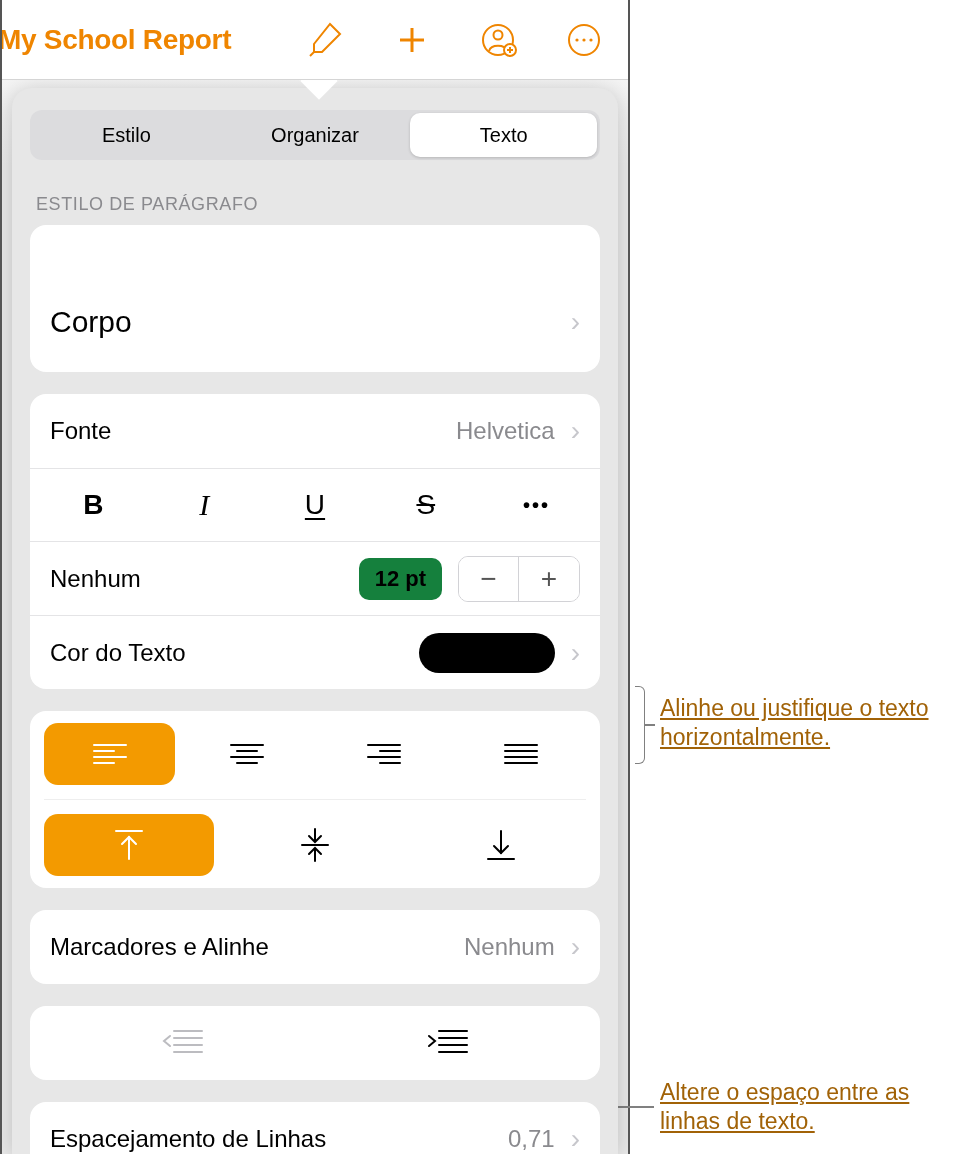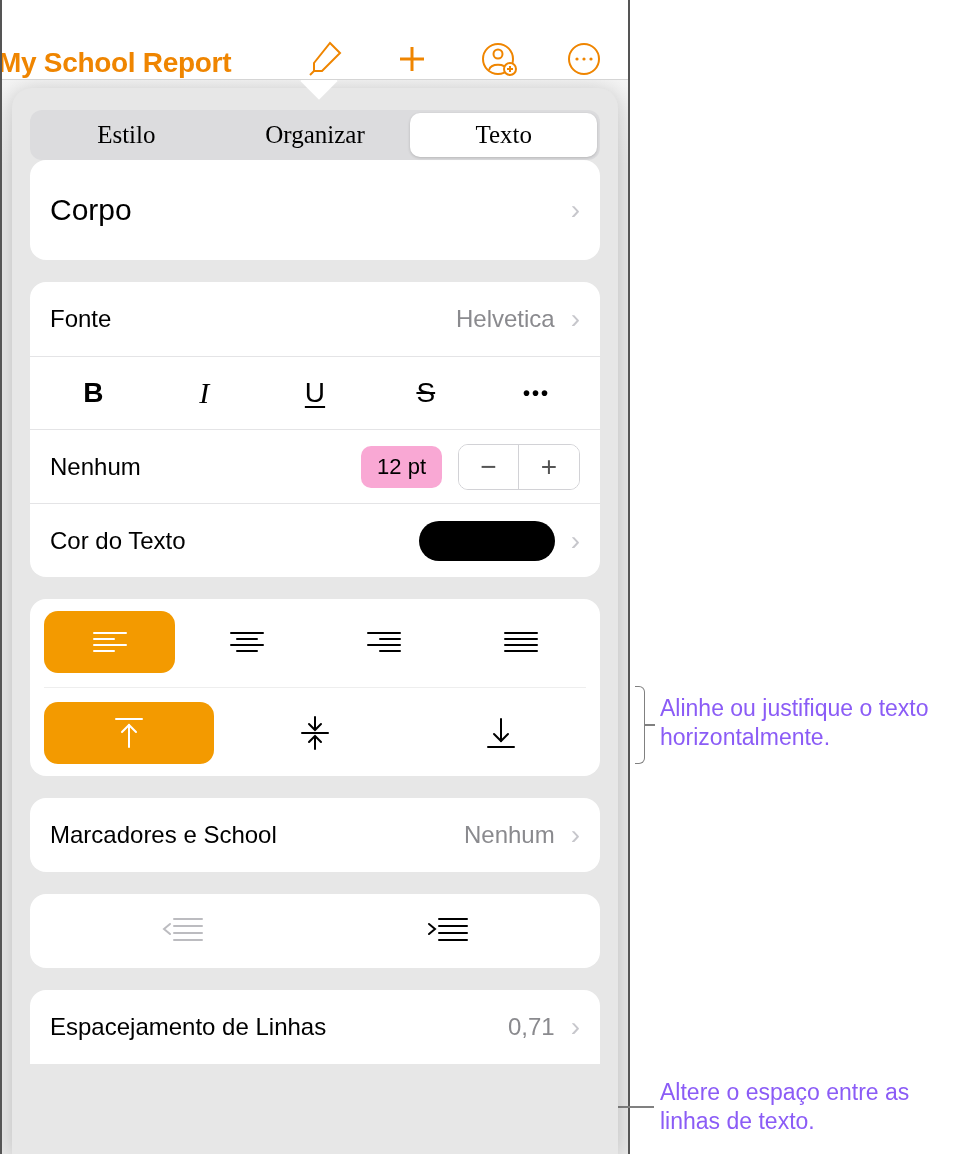--- a/index.html
+++ b/index.html
@@ -19,21 +19,21 @@
     height: 1154px;
     border-right: 2px solid #555;
     border-left: 2px solid #555;
     background: #fff;
     overflow: hidden;
   }
   
   .topbar {
     height: 80px;
     display: flex;
-    align-items: flex-end;
+    align-items: center;
     justify-content: space-between;
     padding: 0 10px 0 0;
     border-bottom: 1px solid #d5d5d5;
     position: relative;
     z-index: 6;
     background:#fff;
   }
   .doc-title {
     color: #ef8500;
     font-size: 28px;
@@ -87,24 +87,23 @@
     border-radius:12px;
     padding:3px;
     height:50px;
     gap:2px;
   }
   .seg-item{
     flex:1;
     display:flex;
     align-items:center;
     justify-content:center;
-    font-size:25px;
+    font-size:20px;
     color:#000;
     border-radius:10px;
-    font-family:Liberation Serif, serif;
   }
   .seg-item.active{
     background:#fff;
     font-weight:500;
     box-shadow: 0 1px 3px rgba(0,0,0,.18);
   }
   .sec-header{
     font-size:18px;
     letter-spacing:0.6px;
     color:#8a8a8e;
@@ -119,21 +118,21 @@
     display:flex;
     align-items:center;
     justify-content:space-between;
     padding: 0 20px;
     min-height:74px;
     font-size:24px;
     color:#000;
     border-top:1px solid #e4e4e6;
   }
   .row:first-child{ border-top:none; }
-  .row.big{ min-height:100px; font-size:30px; font-weight:400;}
+  .row.big{ min-height:100px; font-size:30px; font-weight:400;margin-top:47px;}
   .chev{ color:#c7c7cc; font-size:28px; font-weight:300; margin-left:10px;}
   .row-right{ display:flex; align-items:center; gap:6px; }
   .muted{ color:#8a8a8e; font-size:24px;}
   .fmt-row{
     display:flex;
     align-items:center;
     justify-content:space-around;
     padding:14px 8px;
     border-top:1px solid #e4e4e6;
   }
@@ -142,24 +141,25 @@
     display:flex; align-items:center; justify-content:center;
     font-size:28px;
     color:#000;
   }
   .bold{ font-weight:800;}
   .ital{ font-style:italic; font-family:"Times New Roman",serif; font-size:30px;}
   .und{ text-decoration:underline; text-underline-offset:4px;}
   .strike{ text-decoration:line-through;}
   .dots{ letter-spacing:2px; font-weight:800;}
   .size-pill{
-    background:#f9a8d4;
+    background:#15803d;
     border-radius:10px;
     padding:8px 16px;
     font-size:22px;
+    font-weight:bold;
   }
   .stepper{
     display:flex;
     border:1px solid #d2d2d6;
     border-radius:10px;
     overflow:hidden;
     margin-left:10px;
   }
   .stepper button{
     width:60px; height:44px;
@@ -204,22 +204,23 @@
     padding:20px;
     display:flex;
     justify-content:space-around;
   }
   .indent-btn svg{ stroke:#bcbcc0; stroke-width:2; stroke-linecap:round;}
   .indent-btn:last-child svg{ stroke:#000; }
   
   .annot{
     position:absolute;
     font-size:23px;
-    color:#8b5cf6;
+    color:#a16207;
     line-height:1.25;
+    text-decoration:underline;
   }
   .bracket{
     position:absolute;
     border-right:1.5px solid #808080;
     border-top:1.5px solid #808080;
     border-bottom:1.5px solid #808080;
     border-top-right-radius:6px;
     border-bottom-right-radius:6px;
   }
   .leader{
@@ -265,20 +266,21 @@
 
   <div class="panel-area">
     <div class="panel-inner">
 
       <div class="seg">
         <div class="seg-item">Estilo</div>
         <div class="seg-item">Organizar</div>
         <div class="seg-item active">Texto</div>
       </div>
 
+      <div class="sec-header">ESTILO DE PARÁGRAFO</div>
       <div class="card">
         <div class="row big">
           <span>Corpo</span>
           <span class="chev">›</span>
         </div>
       </div>
 
       <div class="gap"></div>
 
       <div class="card">
@@ -376,21 +378,21 @@
                 <polyline points="10,21 17,28 24,21" fill="none"></polyline>
               </svg>
           </div>
         </div>
       </div>
 
       <div class="gap"></div>
 
       <div class="card">
         <div class="row">
-          <span>Marcadores e School</span>
+          <span>Marcadores e Alinhe</span>
           <div class="row-right">
             <span class="muted">Nenhum</span>
             <span class="chev">›</span>
           </div>
         </div>
       </div>
 
       <div class="gap"></div>
 
       <div class="indent-card">

